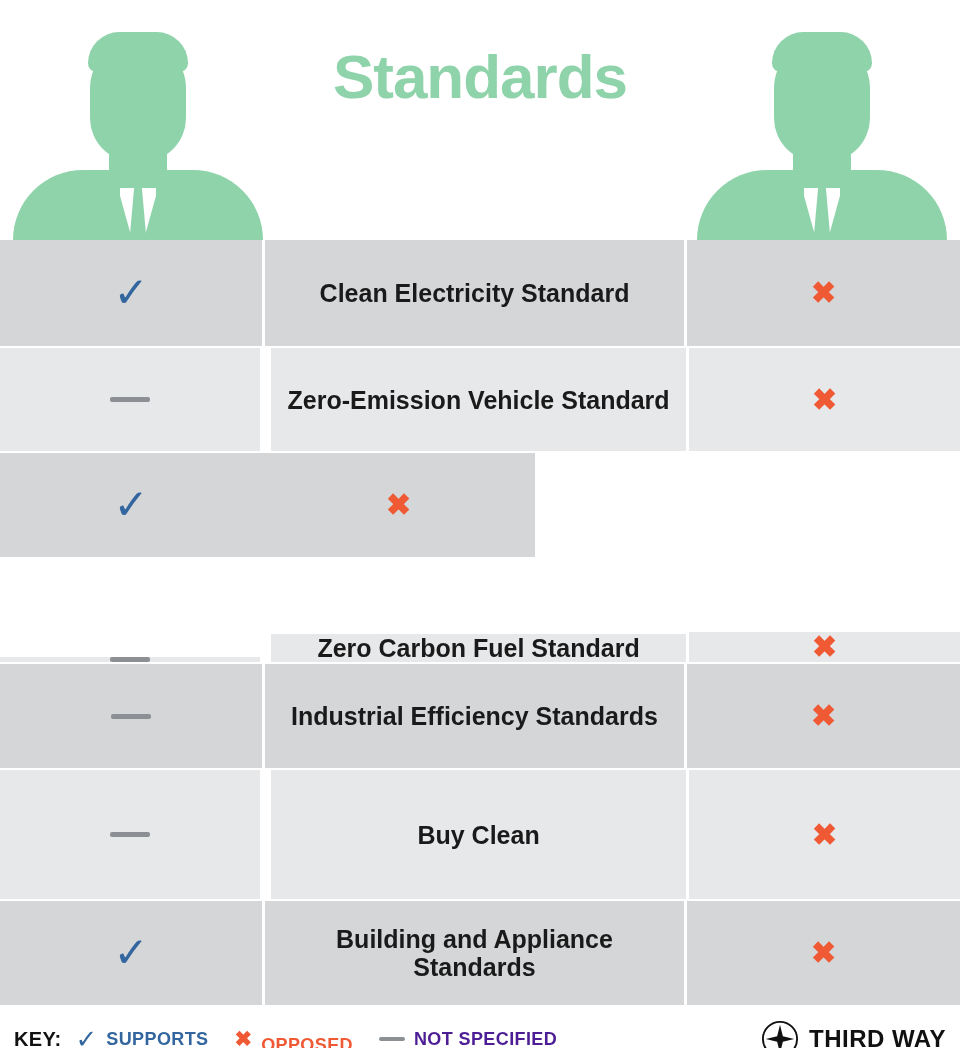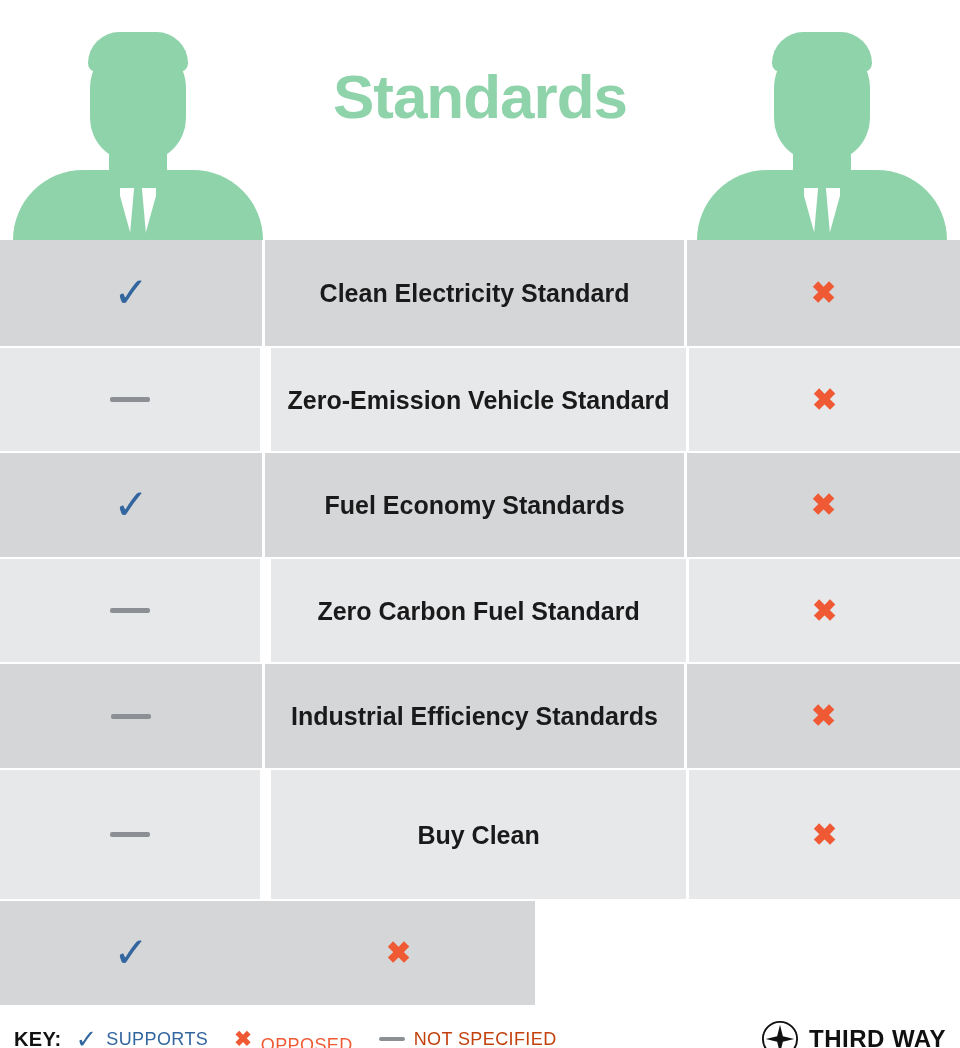--- a/index.html
+++ b/index.html
@@ -25,21 +25,21 @@
   
   .header {
     position: relative;
     height: 240px;
     background: #ffffff;
   }
   .header-title {
     position: absolute;
     left: 0;
     right: 0;
-    top: 66px;
+    top: 46px;
     text-align: center;
     font-size: 62px;
     font-weight: bold;
     color: #8fd3ab;
     letter-spacing: -1px;
     line-height: 1;
   }
 
   .portrait {
     position: absolute;
@@ -207,26 +207,26 @@
     letter-spacing: 0.3px;
   }
   .key-item {
     display: flex;
     align-items: center;
     margin-right: 26px;
   }
   .key-item .glyph { margin-right: 9px; display: flex; align-items: center; }
   .key-text {
     font-size: 18px;
-    font-weight: normal;
+    font-weight: bold;
     letter-spacing: 0.4px;
   }
   .key-supports .key-text { color: #33669e; }
   .key-opposed .key-text  { color: #ef5a35; margin-top: 12px; }
-  .key-notspec .key-text  { color: #c2410c; }
+  .key-notspec .key-text  { color: #4c1d95; }
   .key-supports .glyph { color: #33669e; font-size: 26px; }
   .key-opposed .glyph  { color: #ef5a35; font-size: 21px; font-weight: bold; }
   .key-notspec .glyph .mark-dash { width: 26px; height: 4px; }
 
   .brand {
     margin-left: auto;
     display: flex;
     align-items: center;
   }
   .brand-mark {
@@ -295,29 +295,26 @@
       </div>
       <div class="cell cell-right">
         <span class="mark-x">✖</span>
       </div>
     </div>
 
     <div class="row row-a" style="height:106px;">
       <div class="cell cell-left">
         <span class="mark-check">✓</span>
       </div>
-      <div class="cell cell-mid">
-        <span class="label">Fuel Economy Standards</span>
-      </div>
-      <div class="cell cell-right">
-        <span class="mark-x">✖</span>
-      </div>
-    </div>
-
-    <div class="row row-b" style="height:105px;">
+      <div class="cell cell-right">
+        <span class="mark-x">✖</span>
+      </div>
+    </div>
+
+    <div class="row row-b" style="height:105px;align-items:flex-end;">
       <div class="cell cell-left">
         <span class="mark-dash"></span>
       </div>
       <div class="cell cell-mid">
         <span class="label">Zero Carbon Fuel Standard</span>
       </div>
       <div class="cell cell-right">
         <span class="mark-x">✖</span>
       </div>
     </div>
@@ -342,20 +339,23 @@
         <span class="label">Buy Clean</span>
       </div>
       <div class="cell cell-right">
         <span class="mark-x">✖</span>
       </div>
     </div>
 
     <div class="row row-a" style="height:106px;">
       <div class="cell cell-left">
         <span class="mark-check">✓</span>
+      </div>
+      <div class="cell cell-mid">
+        <span class="label">Building and Appliance Standards</span>
       </div>
       <div class="cell cell-right">
         <span class="mark-x">✖</span>
       </div>
     </div>
 
   </div>
 
   <div class="footer">
     <span class="key-label">KEY:</span>

